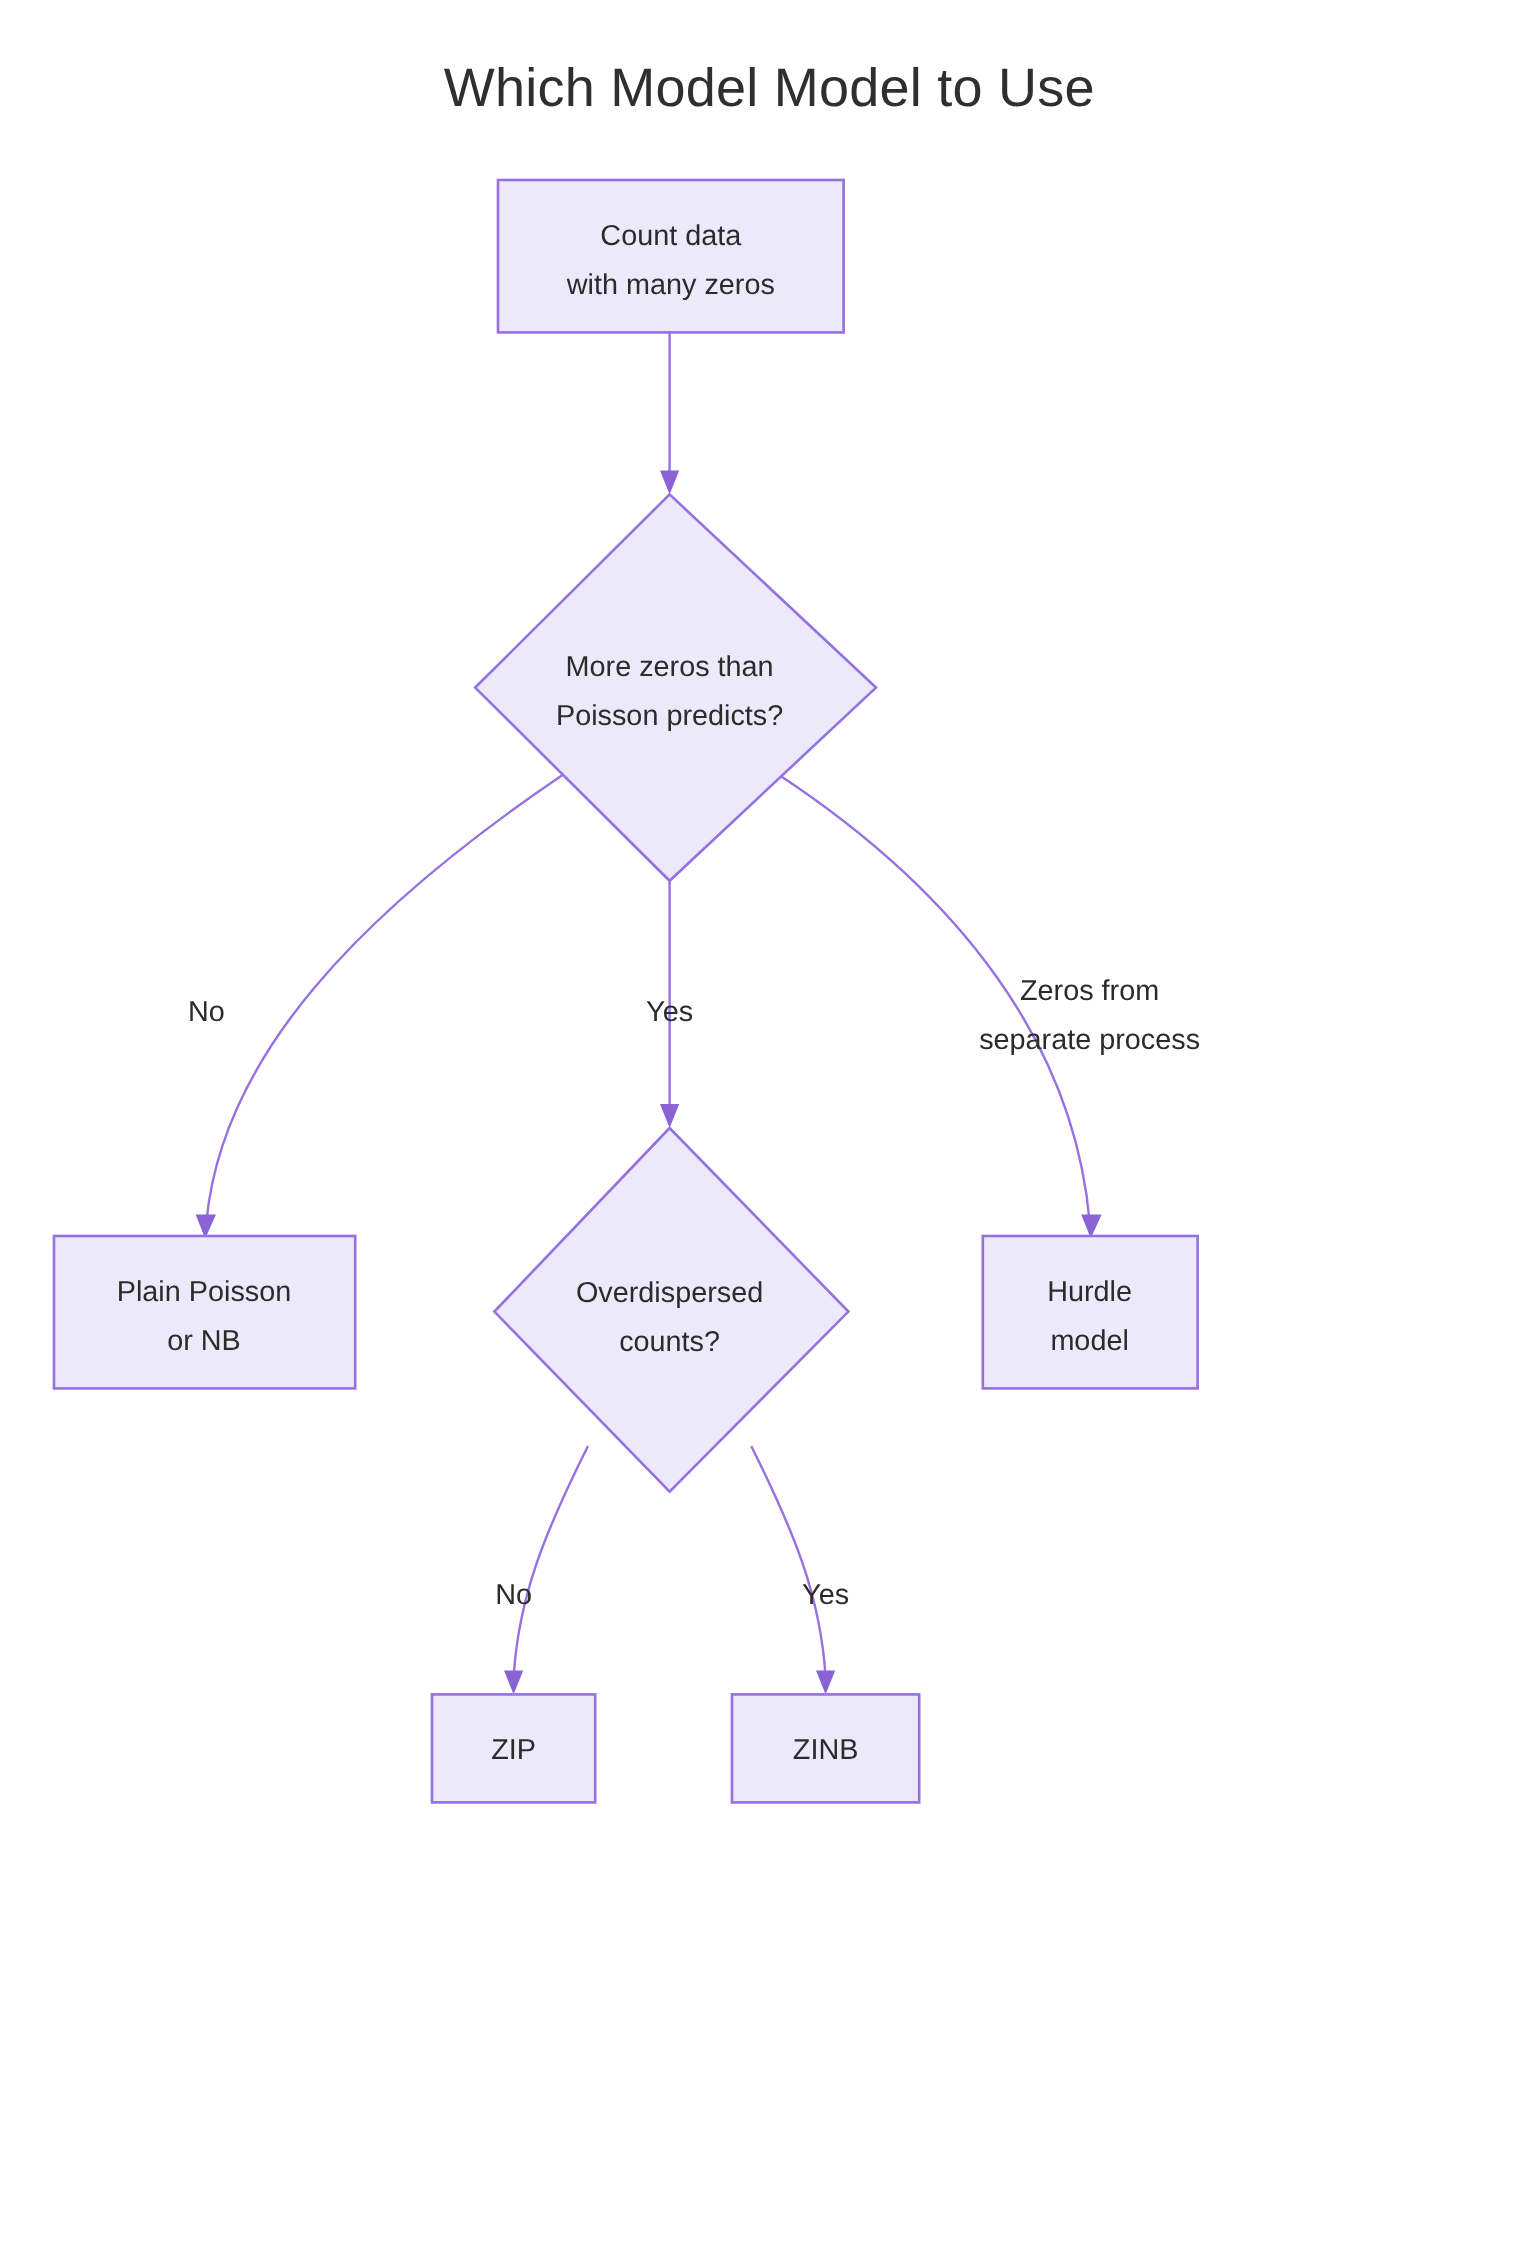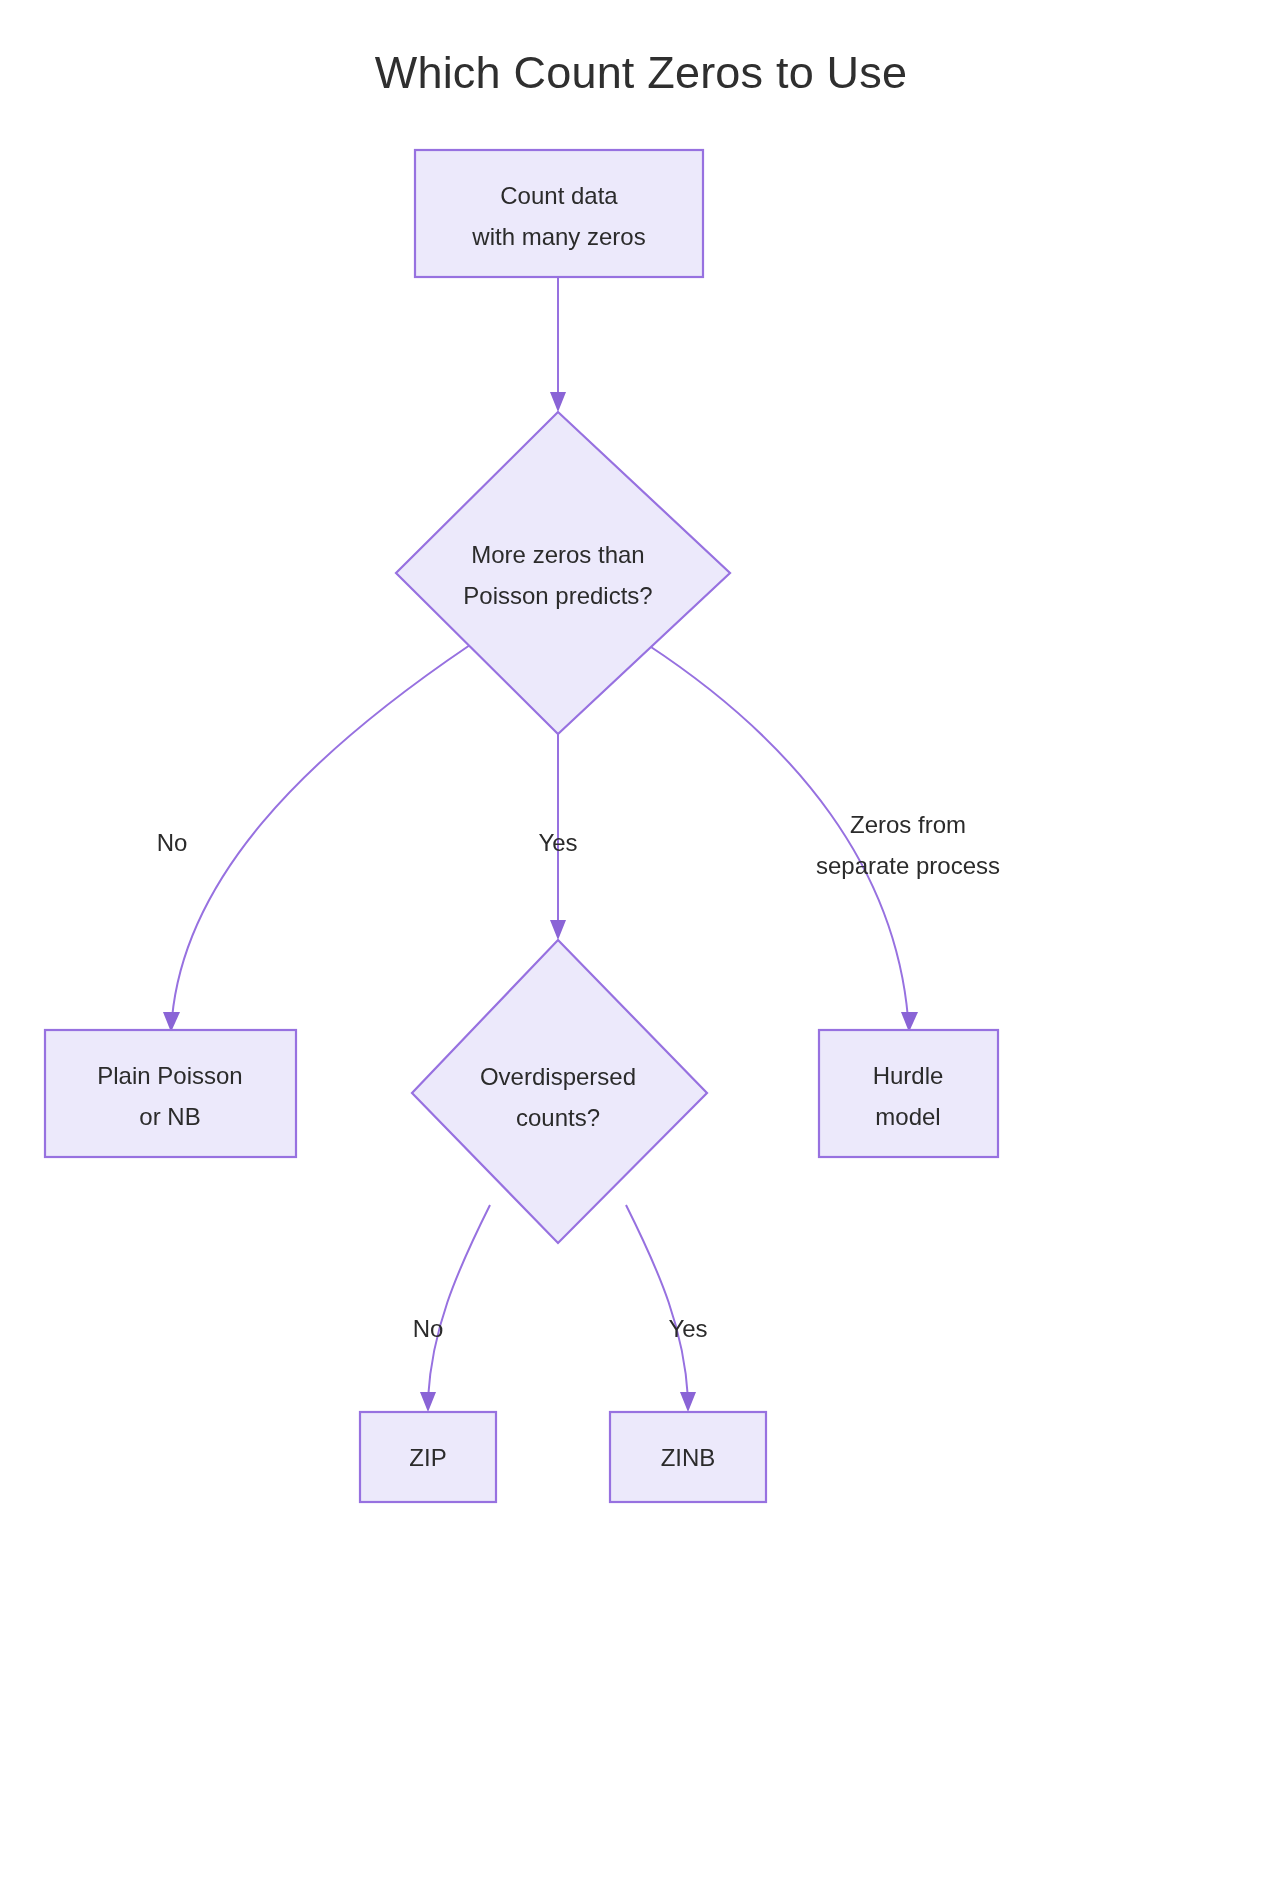--- a/index.html
+++ b/index.html
@@ -65,21 +65,21 @@
     font-family: "Liberation Sans", sans-serif;
     font-size: 24px;
     fill: #2b2b2b;
   }
 </style>
 </head>
 <body>
 
 <div id="canvas-root">
 
-  <div class="diagram-title">Which Count Zeros to Use</div>
+  <div class="diagram-title">Which Model Model to Use</div>
 
   <svg class="flow" viewBox="0 0 1282 1886">
 
     <g>
       <path class="edge-path" d="M 558 277 L 558 398"></path>
       <polygon class="arrow-head" points="558,412 550,392 566,392"></polygon>
     </g>
 
     <g>
       <path class="edge-path" d="M 470 645 C 300 760 185 880 172 1018"></path>

